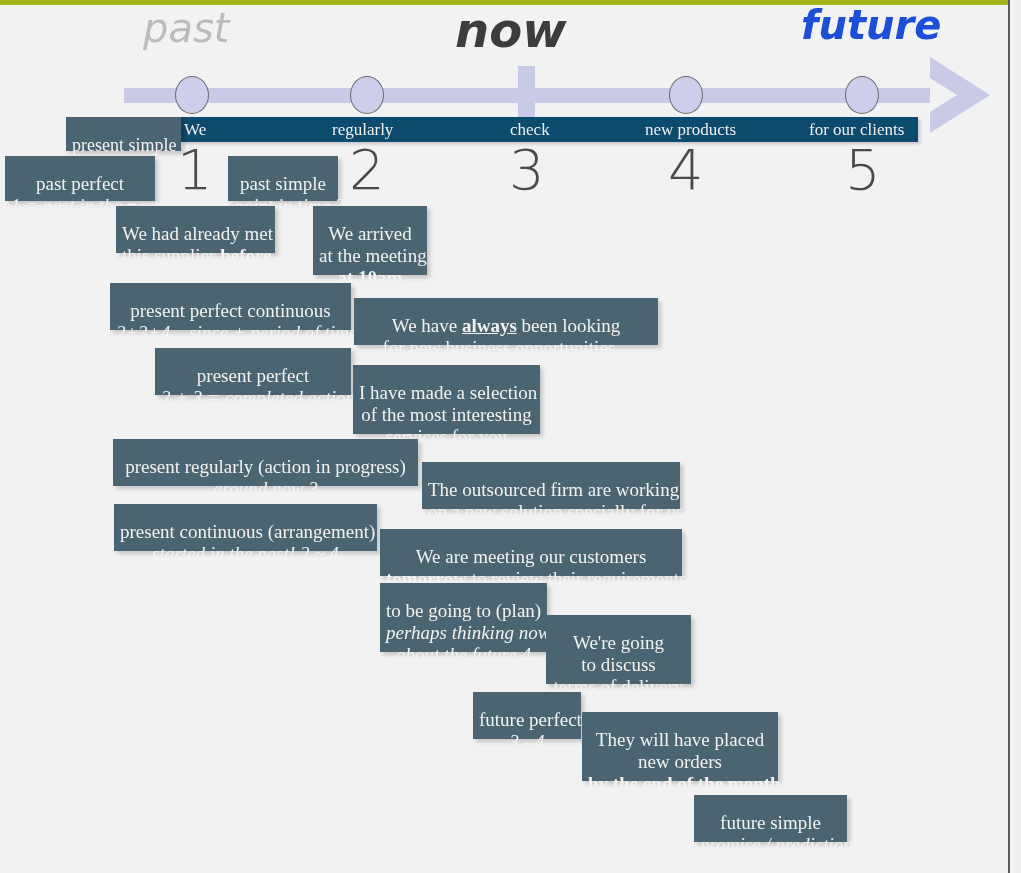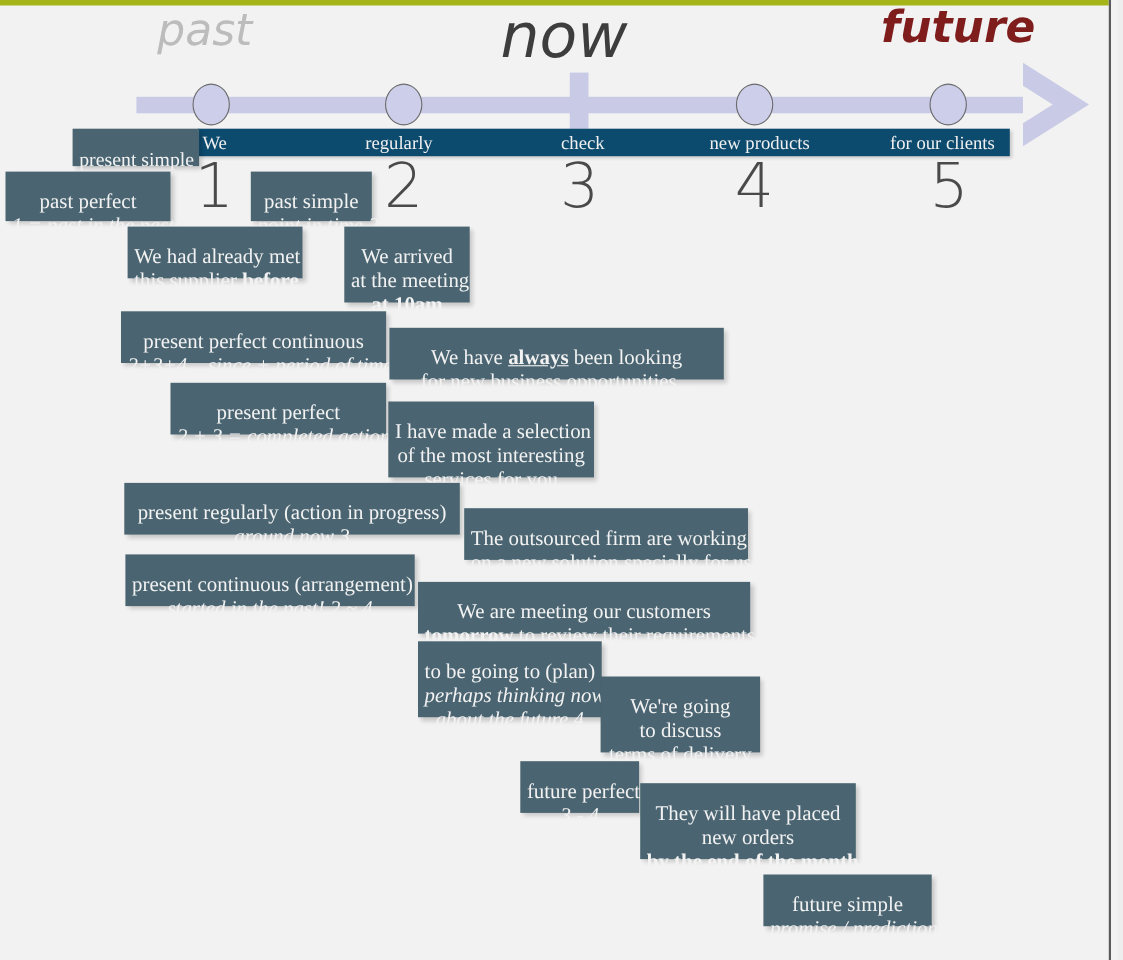--- a/index.html
+++ b/index.html
@@ -43,22 +43,22 @@
   
   .era {
     position: absolute;
     color: #bcbcbc;
     font-family: "DejaVu Sans", "Liberation Sans", sans-serif;
     font-style: italic;
     line-height: 1;
     white-space: nowrap;
   }
   #era-past  { left: 143px; top: 8px;  font-size: 40px; font-weight: 400; }
-  #era-now   { left: 455px; top: 6px;  font-size: 56px; font-weight: 400; color: #3d3d3d; }
-  #era-future{ left: 801px; top: 5px;  font-size: 40px; font-weight: 700; color: #7f1d1d; }
+  #era-now   { left: 455px; top: 6px;  font-size: 48px; font-weight: 700; color: #3d3d3d; }
+  #era-future{ left: 801px; top: 5px;  font-size: 40px; font-weight: 700; color: #1d4ed8; }
 
   
   #timeline-bar {
     position: absolute;
     left: 124px; top: 88px;
     width: 824px; height: 15px;
     background: #c8cae6;
   }
   #timeline-arrow {
     position: absolute;

